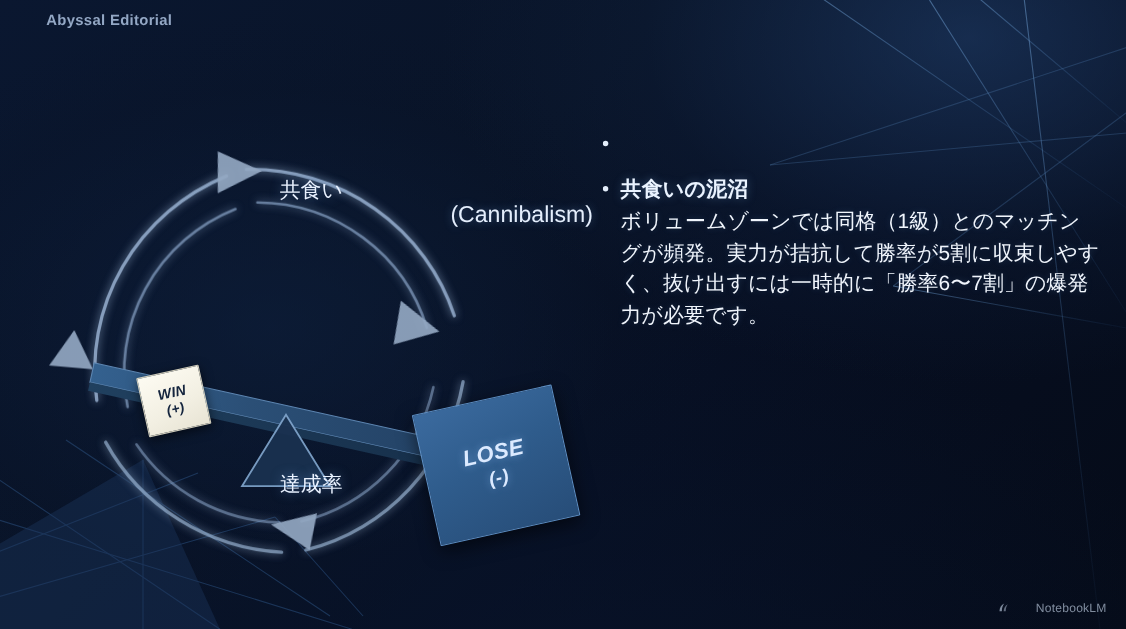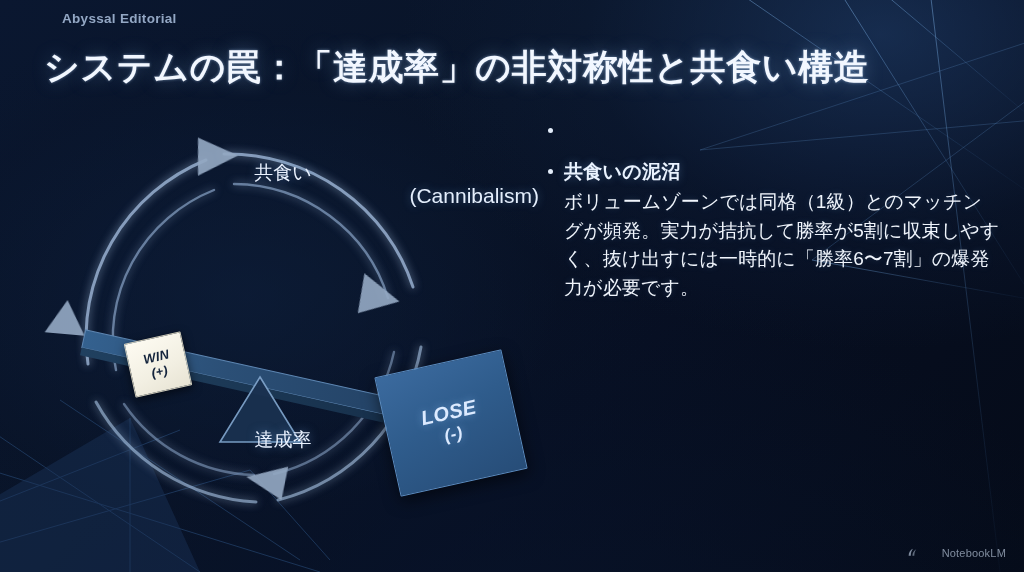--- a/index.html
+++ b/index.html
@@ -24,21 +24,20 @@
 
   
   #bg-lines { position:absolute; inset:0; width:1024px; height:572px; }
 
   
   .eyebrow {
     position:absolute; left:42px; top:11px;
     font-size:13.5px; font-weight:bold;
     letter-spacing:.3px;
     color:#93a7c4;
-    margin-left:20px;
   }
   .slide-title {
     position:absolute; left:44px; top:44px;
     font-size:35px; font-weight:bold;
     letter-spacing:.6px;
     color:#f2f7ff;
     text-shadow:0 0 18px rgba(150,200,255,.35), 0 0 3px rgba(190,220,255,.5);
     white-space:nowrap;
   }
 
@@ -172,21 +171,20 @@
       <path d="M-10 505 L180 430"></path>
       <path d="M250 470 L330 560"></path>
     </g>
     <g fill="#1b3358" opacity=".45">
       <path d="M130 418 L-10 500 L-10 572 L200 572 Z"></path>
     </g>
     <g stroke="#2e5party" fill="none"></g>
   </svg>
 
   <div class="eyebrow">Abyssal Editorial</div>
-  <div class="slide-title">システムの罠：「達成率」の非対称性と共食い構造</div>
 
   <div id="diagram">
 
     <svg viewBox="0 0 510 400">
       <defs>
         <filter id="arcGlow" x="-60%" y="-60%" width="220%" height="220%">
           <feGaussianBlur stdDeviation="4" result="b"></feGaussianBlur>
           <feMerge>
             <feMergeNode in="b"></feMergeNode>
               <feMergeNode in="SourceGraphic"></feMergeNode>

